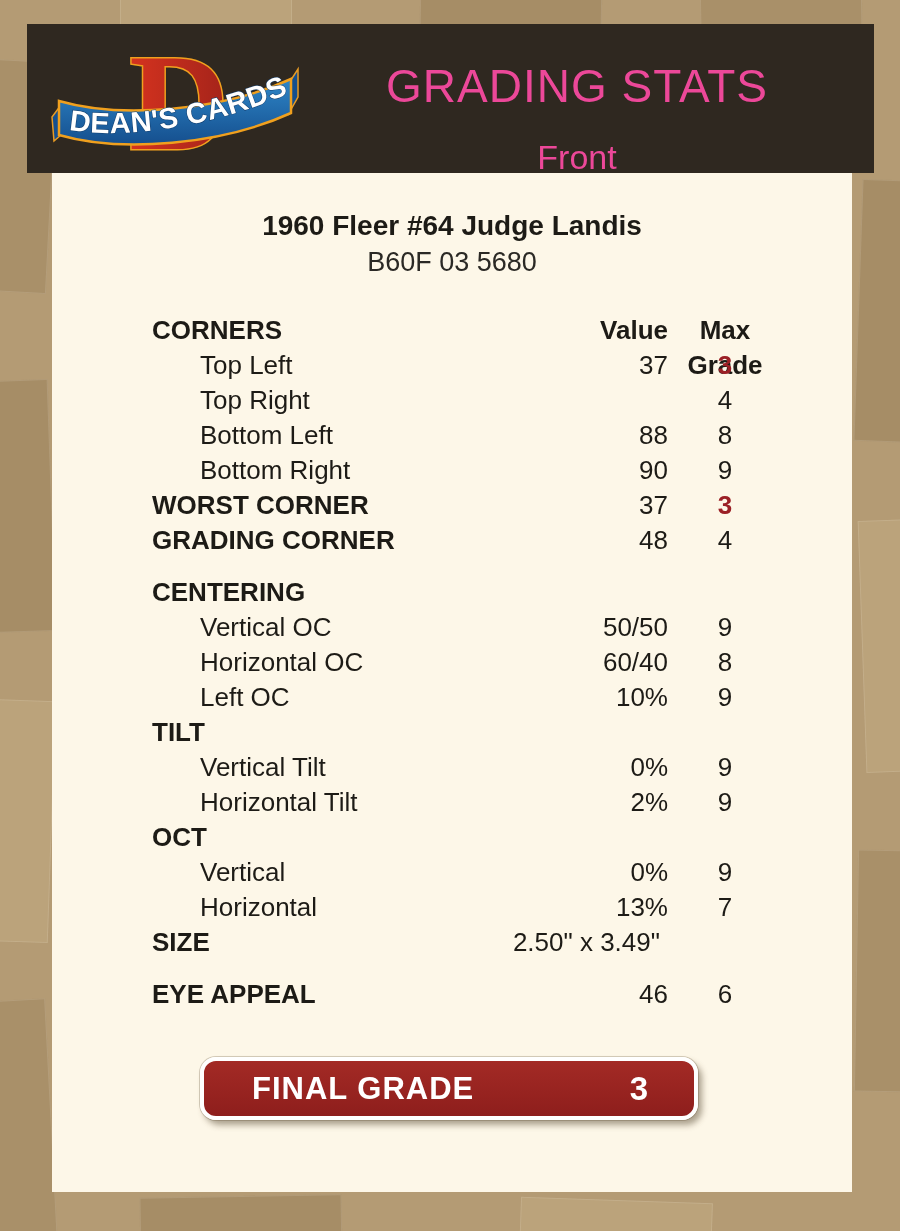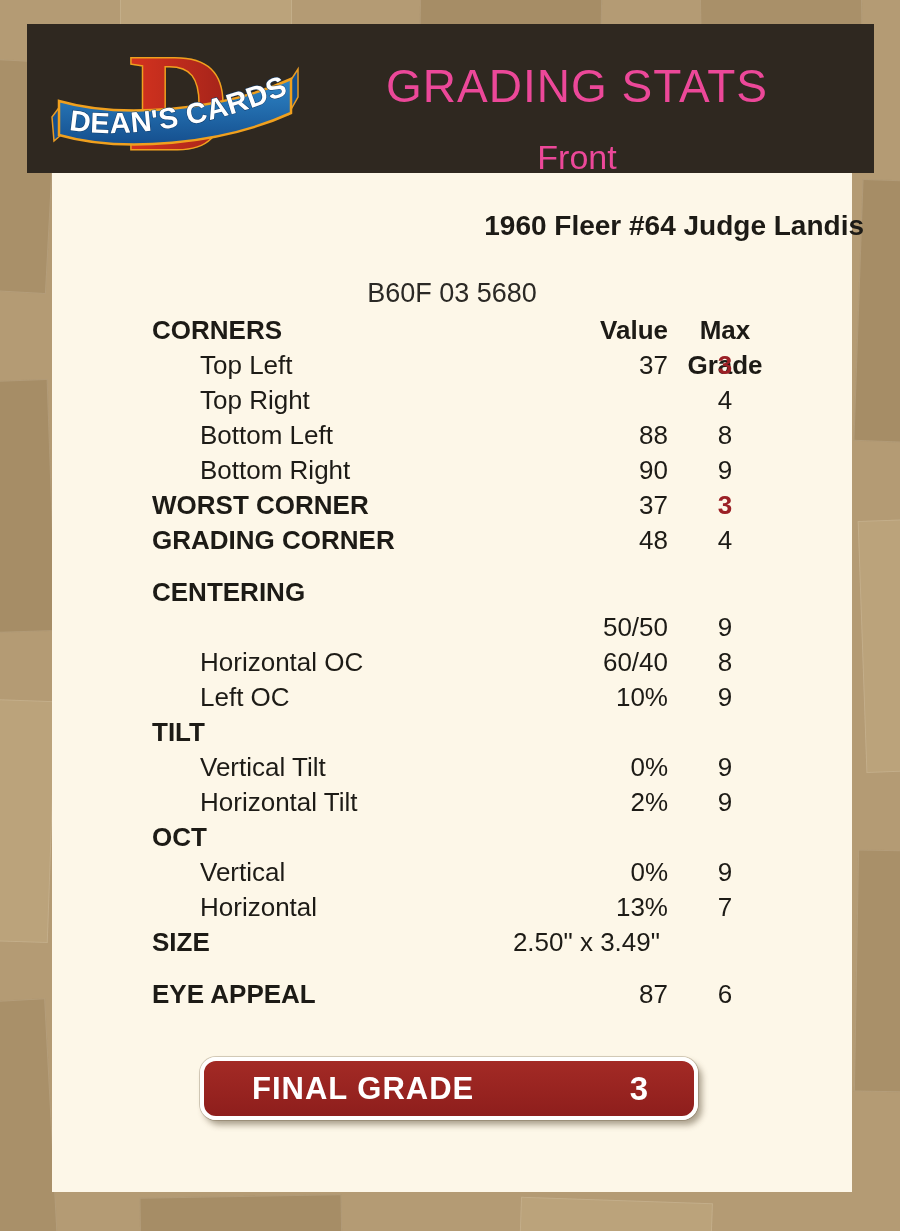--- a/index.html
+++ b/index.html
@@ -24,24 +24,24 @@
   .logo{position:absolute;left:24px;top:5px;width:250px;height:140px;}
   .header-titles{position:absolute;left:253px;top:38px;width:594px;text-align:center;color:#ec4899;}
   .header-title{font-size:46px;letter-spacing:1px;line-height:48px;}
   .header-subtitle{font-size:34px;line-height:36px;margin-top:29px;}
 
   
   .card{
     position:absolute;left:52px;top:173px;width:800px;height:1019px;
     background:#fdf7e8;color:#1d1b16;
   }
-  .card-title{position:absolute;top:37px;left:0;width:100%;text-align:right;
-    font-size:28px;font-weight:bold;margin-left:12px;}
+  .card-title{position:absolute;top:37px;left:0;width:100%;text-align:center;
+    font-size:28px;font-weight:bold;}
   .card-serial{position:absolute;top:74px;left:0;width:100%;text-align:center;
-    font-size:27px;color:#2b2925;margin-top:31px;}
+    font-size:27px;color:#2b2925;}
 
   
   .stats{position:absolute;top:140px;left:0;width:100%;}
   .row{position:relative;height:35px;font-size:26px;line-height:35px;}
   .row.spacer-before{margin-top:17px;}
   .cell-label{position:absolute;left:100px;white-space:nowrap;}
   .cell-label.indent{left:148px;}
   .cell-label.bold,.hdr{font-weight:bold;}
   .cell-value{position:absolute;left:390px;width:226px;text-align:right;white-space:nowrap;}
   .cell-value.wide{left:278px;width:330px;}
@@ -158,20 +158,21 @@
     <span class="cell-grade">4</span>
   </div>
 
   <div class="row spacer-before">
     <span class="cell-label bold">CENTERING</span>
     <span class="cell-value"></span>
     <span class="cell-grade"></span>
   </div>
 
   <div class="row">
+    <span class="cell-label indent">Vertical OC</span>
     <span class="cell-value">50/50</span>
     <span class="cell-grade">9</span>
   </div>
 
   <div class="row">
     <span class="cell-label indent">Horizontal OC</span>
     <span class="cell-value">60/40</span>
     <span class="cell-grade">8</span>
   </div>
 
@@ -218,21 +219,21 @@
   </div>
 
   <div class="row">
     <span class="cell-label bold">SIZE</span>
     <span class="cell-value wide">2.50" x 3.49"</span>
     <span class="cell-grade"></span>
   </div>
 
   <div class="row spacer-before">
     <span class="cell-label bold">EYE APPEAL</span>
-    <span class="cell-value">87</span>
+    <span class="cell-value">46</span>
     <span class="cell-grade">6</span>
   </div>
 </div>
   </div>
 
   <div class="final-grade">
     <span class="final-grade-label">FINAL GRADE</span>
     <span class="final-grade-value">3</span>
   </div>
 </div>

